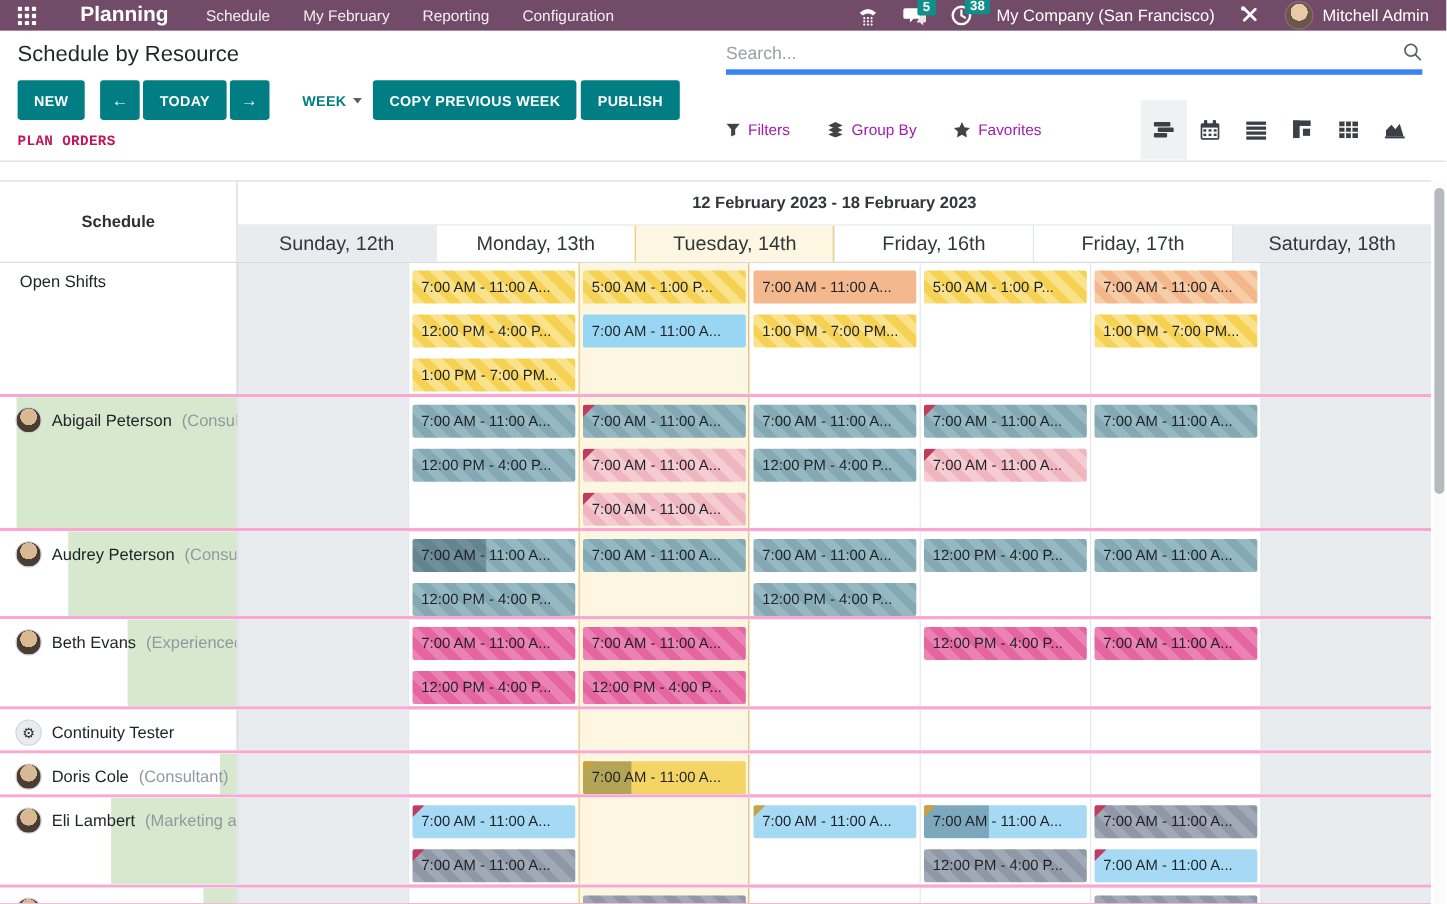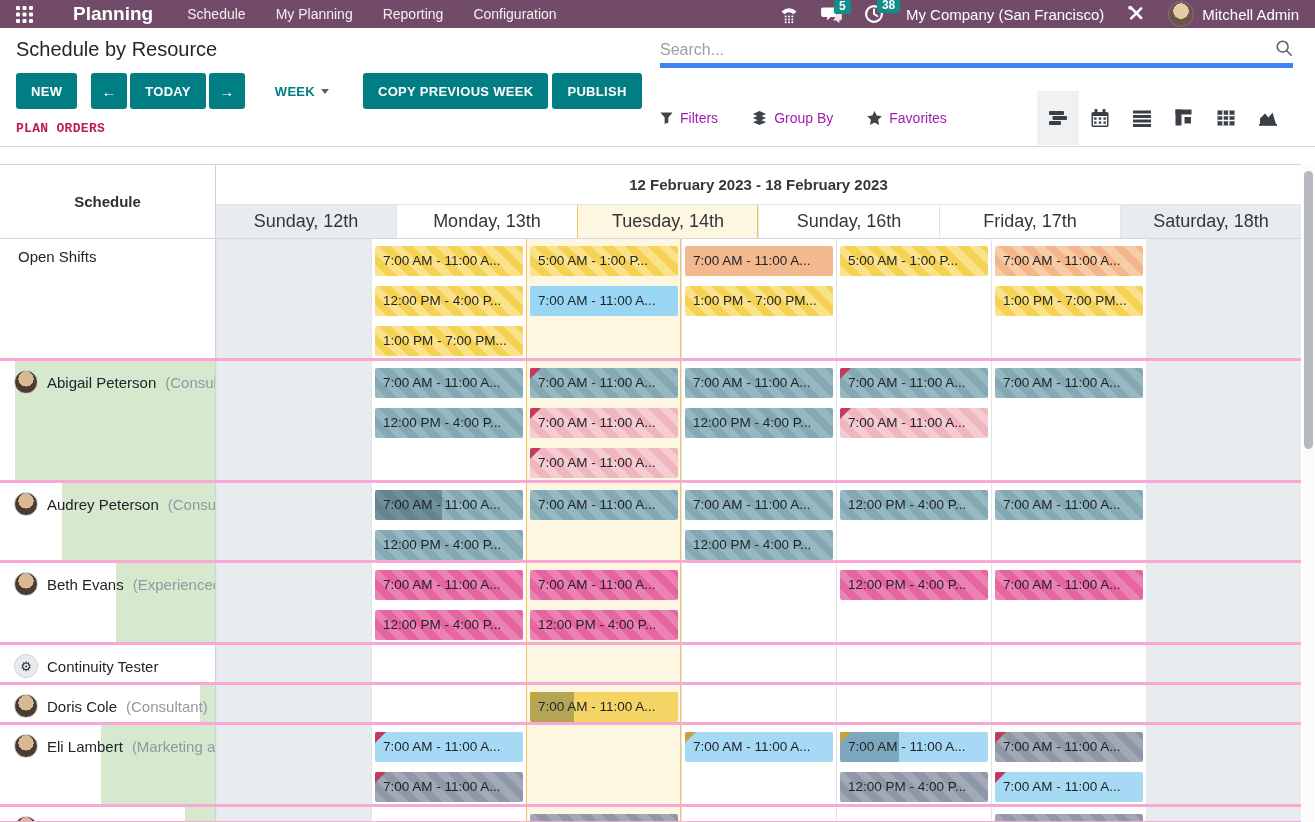--- a/index.html
+++ b/index.html
@@ -23,21 +23,21 @@
   
   .controlbar{height:119px;display:flex;border-bottom:1px solid #d8dbde;background:#fff}
   .cb-left{width:648px;padding:10px 0 0 16px}
   .page-title{font-size:20px;color:#23272b;margin-bottom:12px}
   .btn-row{display:flex;align-items:center;height:36px}
   .btn{background:#017e84;color:#fff;border:none;height:36px;font-size:13px;font-weight:700;letter-spacing:.3px;padding:0 15px;border-radius:3px;cursor:pointer;font-family:inherit}
   .btn.sq{width:36px;padding:0;font-size:15px}
   .grp{display:flex;gap:3px;margin-left:14px}
   .week-btn{background:none;border:none;color:#017e84;font-size:13px;font-weight:700;letter-spacing:.3px;margin-left:30px;cursor:pointer;display:flex;align-items:center;gap:6px;font-family:inherit}
   .caret{width:0;height:0;border-left:4px solid transparent;border-right:4px solid transparent;border-top:5px solid #5a5f64}
-  .copy-btn{margin-left:34px}
+  .copy-btn{margin-left:10px}
   .pub-btn{margin-left:4px}
   .link-btn{background:none;border:none;color:#be185d;font-size:13px;font-weight:700;letter-spacing:.3px;margin-top:12px;cursor:pointer;font-family:Liberation Mono, monospace;display:block}
 
   .cb-right{flex:1;position:relative}
   .searchbox{position:absolute;top:8px;left:12px;right:22px;height:32px;border-bottom:5px solid #3b82f6;display:flex;align-items:center}
   .search-ph{color:#9aa0a6;font-size:16px;flex:1}
   .facet-row{position:absolute;top:62px;left:12px;right:10px;height:56px;display:flex;align-items:center}
   .facet{display:flex;align-items:center;gap:7px;font-size:14px;color:#a21caf;font-weight:500;margin-right:34px;cursor:pointer}
   .switcher{margin-left:auto;display:flex;align-items:center;margin-right:16px}
   .sw-btn{padding:17px 11px;cursor:pointer;display:flex;align-items:center}
@@ -109,21 +109,21 @@
               <rect x="6.5" y="6.5" width="4" height="4" rx="1"></rect>
               <rect x="13" y="6.5" width="4" height="4" rx="1"></rect>
               <rect x="0" y="13" width="4" height="4" rx="1"></rect>
               <rect x="6.5" y="13" width="4" height="4" rx="1"></rect>
               <rect x="13" y="13" width="4" height="4" rx="1"></rect>
             </g>
           </svg>
       </span>
       <span class="app-name">Planning</span>
       <span class="nav-menu">Schedule</span>
-      <span class="nav-menu">My Planning</span>
+      <span class="nav-menu">My February</span>
       <span class="nav-menu">Reporting</span>
       <span class="nav-menu">Configuration</span>
     </div>
     <div class="nav-right">
       <span class="tray-item">
         <svg width="20" height="20" viewBox="0 0 24 24" fill="#fff">
             <path d="M3 9 Q12 1 21 9 L17.6 12.2 Q12 7.6 6.4 12.2 Z"></path>
             <g>
               <circle cx="8" cy="15" r="1.2"></circle>
               <circle cx="12" cy="15" r="1.2"></circle>
@@ -276,21 +276,21 @@
 
   <div class="gantt">
     <div class="g-head">
       <div class="sched-cell">Schedule</div>
       <div class="head-right">
         <div class="range-row">12 February 2023 - 18 February 2023</div>
         <div class="days-row">
             <div class="day-h weekend">Sunday, 12th</div>
             <div class="day-h normal">Monday, 13th</div>
             <div class="day-h today">Tuesday, 14th</div>
-            <div class="day-h normal">Sunday, 16th</div>
+            <div class="day-h normal">Friday, 16th</div>
             <div class="day-h normal">Friday, 17th</div>
             <div class="day-h weekend">Saturday, 18th</div>
           </div>
       </div>
     </div>
     <div class="g-body">
         <div class="g-row" style="height: 122px;">
           <div class="name-cell">
             <div class="name-inner noav">
               <span class="rname">Open Shifts</span>

